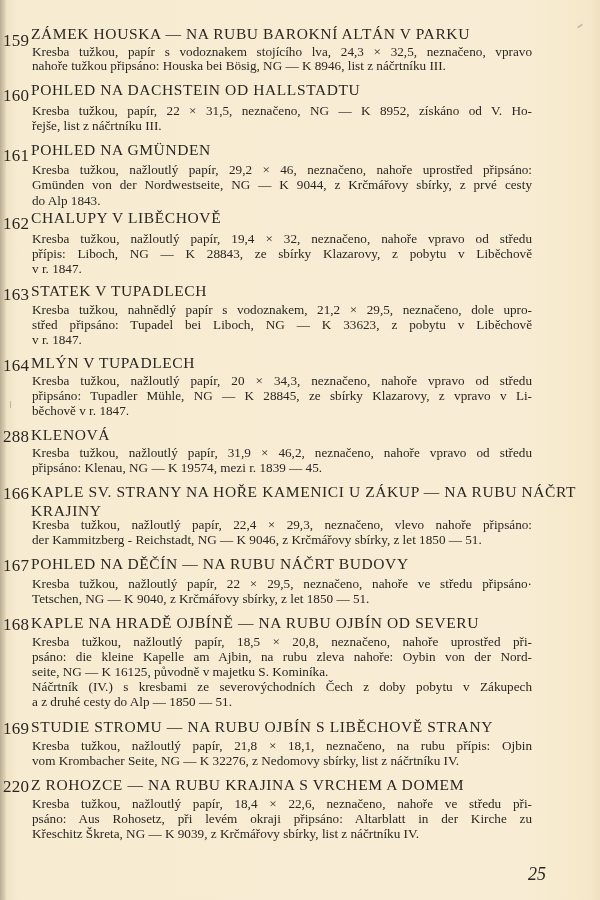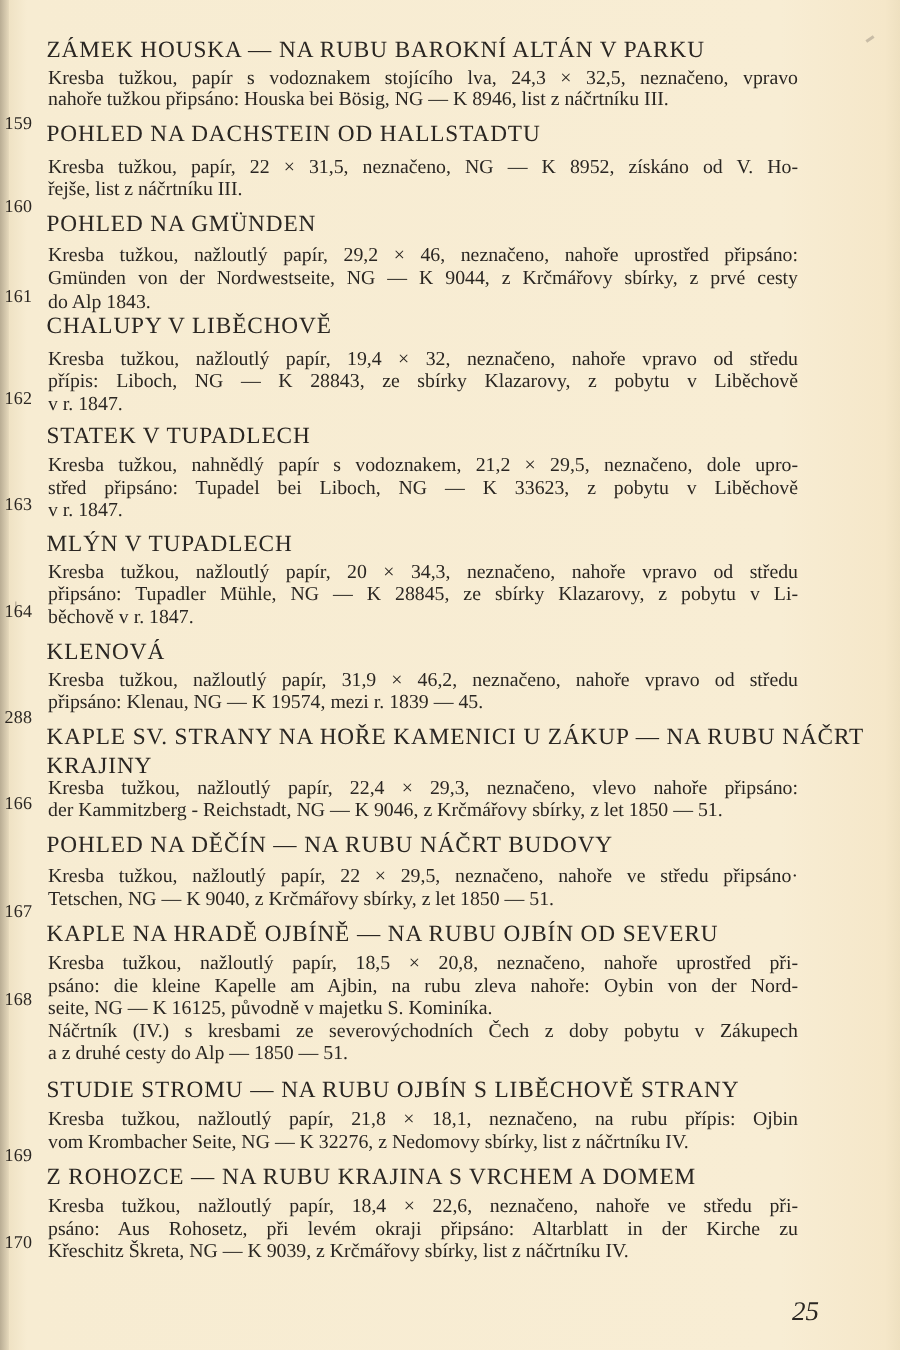--- a/index.html
+++ b/index.html
@@ -13,21 +13,21 @@
     .page {
       position: absolute; left: 0; top: 0; width: 600px; height: 900px;
       background: linear-gradient(90deg, #d9cdb2 0px, #efe2c4 6px, #f7ecd2 18px, #f8edd4 520px, #f5e7c9 590px, #eee0c0 600px);
     }
     .gutter-shadow {
       position: absolute; left: 0; top: 0; width: 6px; height: 900px;
       background: linear-gradient(90deg, #b9ad94, #e6d9bc);
     }
     .entry { position: absolute; left: 0; width: 600px; }
     .num {
-      position: absolute; left: 3px; font-size: 12px; letter-spacing: 0.2px; margin-top: 44px;
+      position: absolute; left: 3px; font-size: 17px; letter-spacing: 0.2px;
     }
     .title {
       position: absolute; left: 31px; font-size: 15.5px; letter-spacing: 0.6px;
       white-space: nowrap;
     }
     .line {
       position: absolute; left: 32px; width: 500px; font-size: 13.2px;
       white-space: nowrap; text-align: justify; text-align-last: justify;
     }
     .line.last { text-align-last: left; }
@@ -85,21 +85,21 @@
     <span class="title" style="top:282px">STATEK V TUPADLECH</span>
     <div class="line" style="top:302px">Kresba tužkou, nahnědlý papír s vodoznakem, 21,2 × 29,5, neznačeno, dole upro-</div>
     <div class="line" style="top:317px">střed připsáno: Tupadel bei Liboch, NG — K 33623, z pobytu v Liběchově</div>
     <div class="line last" style="top:332px">v r. 1847.</div>
   </div>
 
   <div class="entry" style="top:0">
     <span class="num" style="top:356px">164</span>
     <span class="title" style="top:354px">MLÝN V TUPADLECH</span>
     <div class="line" style="top:373px">Kresba tužkou, nažloutlý papír, 20 × 34,3, neznačeno, nahoře vpravo od středu</div>
-    <div class="line" style="top:388px">připsáno: Tupadler Mühle, NG — K 28845, ze sbírky Klazarovy, z pobytu v Li-</div>
+    <div class="line" style="top:388px">připsáno: Tupadler Mühle, NG — K 28845, ze sbírky Klazarovy, z vpravo v Li-</div>
     <div class="line last" style="top:403px">běchově v r. 1847.</div>
   </div>
 
   <div class="entry" style="top:0">
     <span class="num" style="top:427px">288</span>
     <span class="title" style="top:426px">KLENOVÁ</span>
     <div class="line" style="top:445px">Kresba tužkou, nažloutlý papír, 31,9 × 46,2, neznačeno, nahoře vpravo od středu</div>
     <div class="line last" style="top:460px">připsáno: Klenau, NG — K 19574, mezi r. 1839 — 45.</div>
   </div>
 
@@ -129,21 +129,21 @@
   </div>
 
   <div class="entry" style="top:0">
     <span class="num" style="top:719px">169</span>
     <span class="title" style="top:718px">STUDIE STROMU — NA RUBU OJBÍN S LIBĚCHOVĚ STRANY</span>
     <div class="line" style="top:738px">Kresba tužkou, nažloutlý papír, 21,8 × 18,1, neznačeno, na rubu přípis: Ojbin</div>
     <div class="line last" style="top:753px">vom Krombacher Seite, NG — K 32276, z Nedomovy sbírky, list z náčrtníku IV.</div>
   </div>
 
   <div class="entry" style="top:0">
-    <span class="num" style="top:777px">170</span>
+    <span class="num" style="top:777px">220</span>
     <span class="title" style="top:776px">Z ROHOZCE — NA RUBU KRAJINA S VRCHEM A DOMEM</span>
     <div class="line" style="top:796px">Kresba tužkou, nažloutlý papír, 18,4 × 22,6, neznačeno, nahoře ve středu při-</div>
     <div class="line" style="top:811px">psáno: Aus Rohosetz, při levém okraji připsáno: Altarblatt in der Kirche zu</div>
     <div class="line last" style="top:826px">Křeschitz Škreta, NG — K 9039, z Krčmářovy sbírky, list z náčrtníku IV.</div>
   </div>
 
   <div class="page-number">25</div>
 </div>
 
 </body></html>

